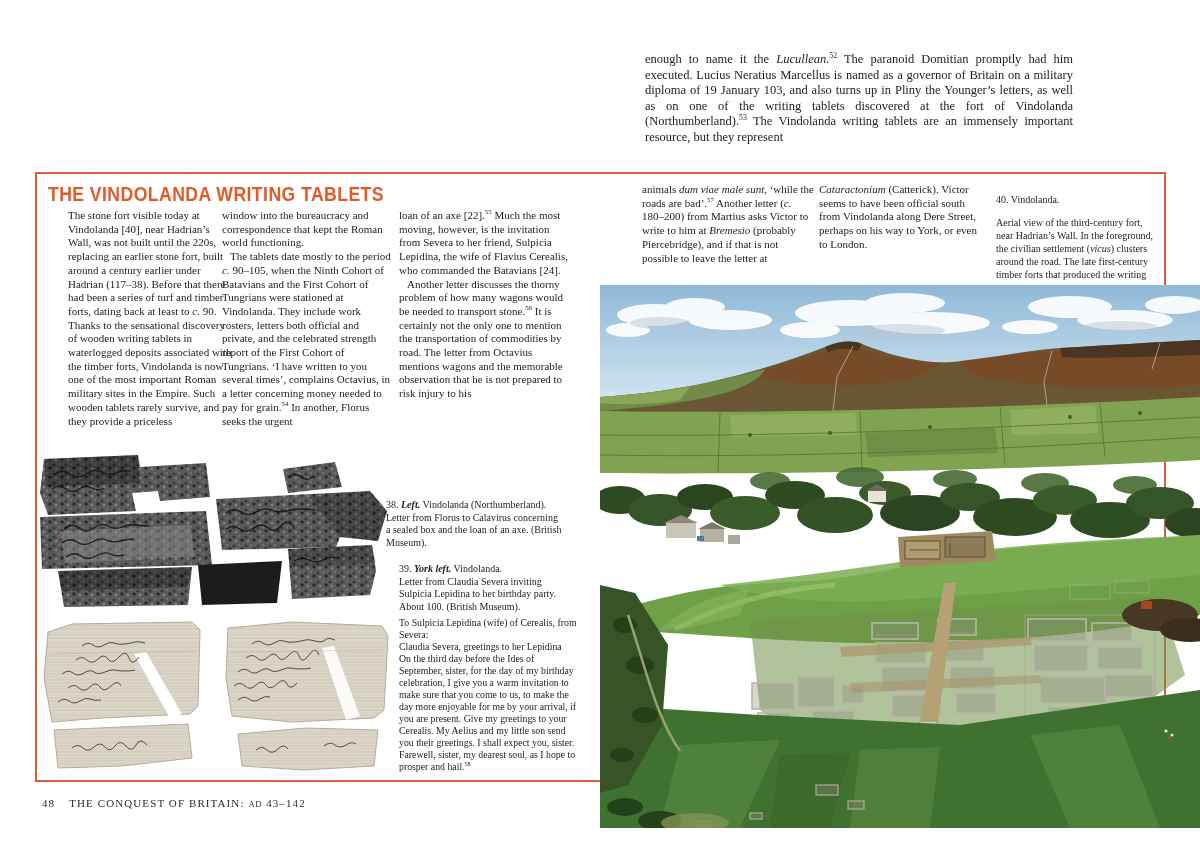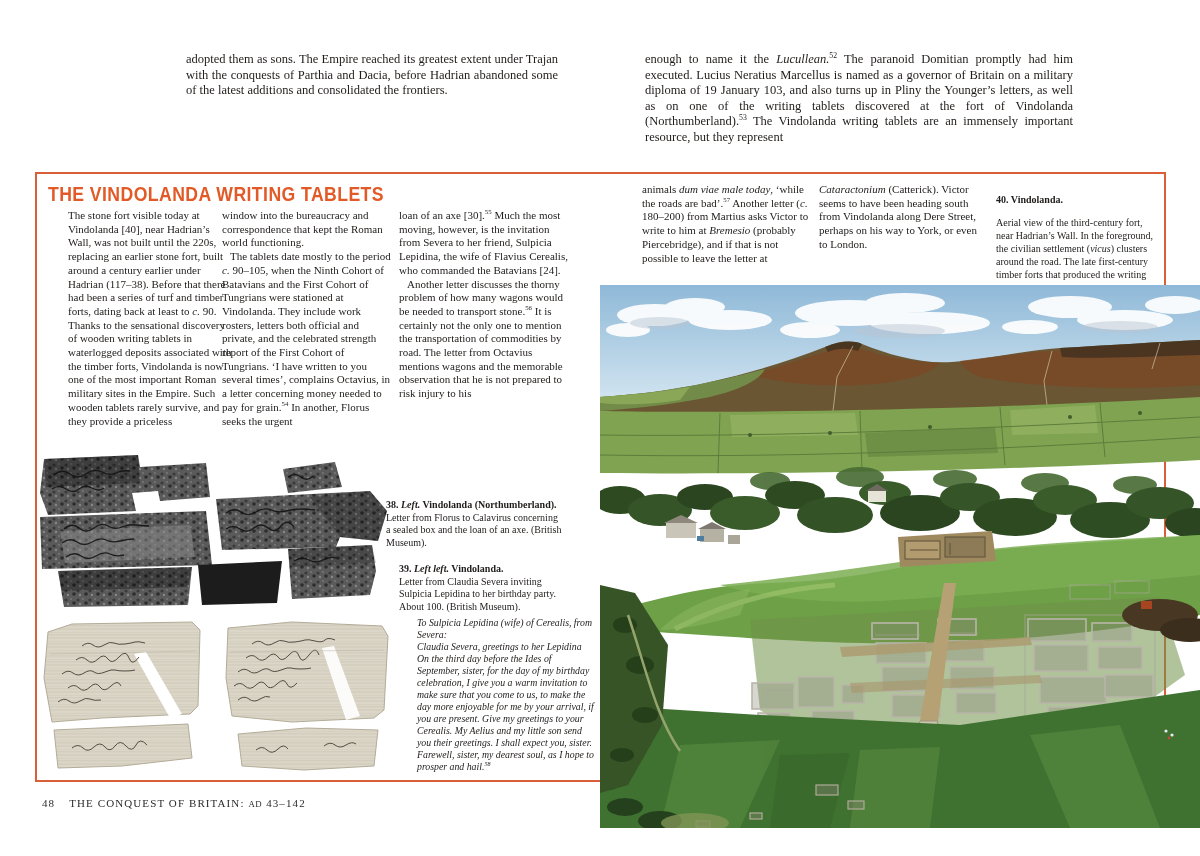--- a/index.html
+++ b/index.html
@@ -15,82 +15,81 @@
   .box-title{font-family:"Liberation Sans", sans-serif;font-weight:700;color:#e25a27;
              font-size:21px;letter-spacing:.5px;transform:scaleX(.84);transform-origin:left top;
              white-space:nowrap;margin:0;}
   .boxcol{font-size:11px;line-height:13.7px;text-align:left;}
   .boxcol p{margin:0;}
   .boxcol p.indent{text-indent:8px;}
   
   .cap{font-size:10px;line-height:12.7px;}
   .cap p{margin:0 0 0 0;}
   .cap .head{display:block;}
-  .letter{font-size:9.8px;line-height:12px;font-style:italic;margin-left:18px;}
+  .letter{font-size:9.8px;line-height:12px;}
   .letter p{margin:0;}
   .cap40{font-size:10px;line-height:13.1px;}
   
   .rt-i{font-style:italic;}
-  .rt-b{font-weight:700;}
+  .rt-b{font-weight:400;}
   .rt-bi{font-weight:700;font-style:italic;}
   .rt-sup{vertical-align:super;font-size:.62em;line-height:0;}
   .rt-sc{font-size:.8em;letter-spacing:.6px;}
   
   .footer{font-size:11px;letter-spacing:1.1px;color:#2b2b2b;}
   .footer .runhead{margin-left:14px;}
   svg{display:block;}
 </style>
 </head>
 <body>
 
 <div class="page">
 
   <section class="abs intro" style="left:186px;top:52px;width:372px;">
-    <p><span>adopted them as sons. The Empire reached its greatest extent under Trajan with the conquests of Parthia and Dacia, before Hadrian abandoned some of the latest additions and consolidated the frontiers.</span></p>
   </section>
   <section class="abs intro" style="left:645px;top:52px;width:428px;">
     <p><span>enough to name it the </span><span class="rt-i">Lucullean.</span><span class="rt-sup">52</span><span> The paranoid Domitian promptly had him executed. Lucius Neratius Marcellus is named as a governor of Britain on a military diploma of 19 January 103, and also turns up in Pliny the Younger’s letters, as well as on one of the writing tablets discovered at the fort of Vindolanda (Northumberland).</span><span class="rt-sup">53</span><span> The Vindolanda writing tablets are an immensely important resource, but they represent</span></p>
   </section>
 
   <div class="abs feature-box" style="left:35px;top:172px;width:1131px;height:610px;"></div>
 
   <h1 class="abs box-title" style="left:48px;top:182px;">THE VINDOLANDA WRITING TABLETS</h1>
 
   <section class="abs boxcol" style="left:48px;top:209px;width:166px;margin-left:20px;">
     <p><span>The stone fort visible today at Vindolanda [40], near Hadrian’s Wall, was not built until the 220s, replacing an earlier stone fort, built around a century earlier under Hadrian (117–38). Before that there had been a series of turf and timber forts, dating back at least to </span><span class="rt-i">c.</span><span> 90. Thanks to the sensational discovery of wooden writing tablets in waterlogged deposits associated with the timber forts, Vindolanda is now one of the most important Roman military sites in the Empire. Such wooden tablets rarely survive, and they provide a priceless</span></p>
   </section>
   <section class="abs boxcol" style="left:222px;top:209px;width:169px;">
     <p><span>window into the bureaucracy and correspondence that kept the Roman world functioning.</span></p>
     <p class="indent"><span>The tablets date mostly to the period </span><span class="rt-i">c.</span><span> 90–105, when the Ninth Cohort of Batavians and the First Cohort of Tungrians were stationed at Vindolanda. They include work rosters, letters both official and private, and the celebrated strength report of the First Cohort of Tungrians. ‘I have written to you several times’, complains Octavius, in a letter concerning money needed to pay for grain.</span><span class="rt-sup">54</span><span> In another, Florus seeks the urgent</span></p>
   </section>
   <section class="abs boxcol" style="left:399px;top:209px;width:169px;">
-    <p><span>loan of an axe [30].</span><span class="rt-sup">55</span><span> Much the most moving, however, is the invitation from Severa to her friend, Sulpicia Lepidina, the wife of Flavius Cerealis, who commanded the Batavians [24].</span></p>
+    <p><span>loan of an axe [22].</span><span class="rt-sup">55</span><span> Much the most moving, however, is the invitation from Severa to her friend, Sulpicia Lepidina, the wife of Flavius Cerealis, who commanded the Batavians [24].</span></p>
     <p class="indent"><span>Another letter discusses the thorny problem of how many wagons would be needed to transport stone.</span><span class="rt-sup">56</span><span> It is certainly not the only one to mention the transportation of commodities by road. The letter from Octavius mentions wagons and the memorable observation that he is not prepared to risk injury to his</span></p>
   </section>
   <section class="abs boxcol" style="left:642px;top:183px;width:172px;">
-    <p><span>animals </span><span class="rt-i">dum viae male today</span><span>, ‘while the roads are bad’.</span><span class="rt-sup">57</span><span> Another letter (</span><span class="rt-i">c.</span><span> 180–200) from Martius asks Victor to write to him at </span><span class="rt-i">Bremesio</span><span> (probably Piercebridge), and if that is not possible to leave the letter at</span></p>
+    <p><span>animals </span><span class="rt-i">dum viae male sunt</span><span>, ‘while the roads are bad’.</span><span class="rt-sup">57</span><span> Another letter (</span><span class="rt-i">c.</span><span> 180–200) from Martius asks Victor to write to him at </span><span class="rt-i">Bremesio</span><span> (probably Piercebridge), and if that is not possible to leave the letter at</span></p>
   </section>
   <section class="abs boxcol" style="left:819px;top:183px;width:168px;">
-    <p><span class="rt-i">Cataractonium</span><span> (Catterick). Victor seems to have been heading south from Vindolanda along Dere Street, perhaps on his way to York, or even to London.</span></p>
+    <p><span class="rt-i">Cataractonium</span><span> (Catterick). Victor seems to have been official south from Vindolanda along Dere Street, perhaps on his way to York, or even to London.</span></p>
   </section>
 
   <section class="abs cap40" style="left:996px;top:183px;width:163px;">
     <p><span class="head"><span class="rt-b">40. Vindolanda.</span></span></p>
     <p><span>Aerial view of the third-century fort, near Hadrian’s Wall. In the foreground, the civilian settlement (</span><span class="rt-i">vicus</span><span>) clusters around the road. The late first-century timber forts that produced the writing tablets lie at much lower levels.</span></p>
   </section>
 
   <section class="abs cap" style="left:386px;top:499px;width:176px;">
     <p>
         <span class="head"><span class="rt-b">38. </span><span class="rt-bi">Left.</span><span class="rt-b"> Vindolanda (Northumberland).</span></span>
       </p>
     <p><span>Letter from Florus to Calavirus concerning a sealed box and the loan of an axe. (British Museum).</span></p>
   </section>
   <section class="abs cap" style="left:399px;top:563px;width:176px;">
     <p>
-        <span class="head"><span class="rt-b">39. </span><span class="rt-bi">Left left.</span><span class="rt-b"> Vindolanda.</span></span>
+        <span class="head"><span class="rt-b">39. </span><span class="rt-bi">York left.</span><span class="rt-b"> Vindolanda.</span></span>
       </p>
     <p><span>Letter from Claudia Severa inviting Sulpicia Lepidina to her birthday party. About 100. (British Museum).</span></p>
   </section>
   <section class="abs letter" style="left:399px;top:617px;width:178px;">
     <p><span>To Sulpicia Lepidina (wife) of Cerealis, from Severa:</span></p>
     <p><span>Claudia Severa, greetings to her Lepidina</span></p>
     <p><span>On the third day before the Ides of September, sister, for the day of my birthday celebration, I give you a warm invitation to make sure that you come to us, to make the day more enjoyable for me by your arrival, if you are present. Give my greetings to your Cerealis. My Aelius and my little son send you their greetings. I shall expect you, sister. Farewell, sister, my dearest soul, as I hope to prosper and hail.</span><span class="rt-sup">58</span></p>
   </section>
 
   <div class="abs" style="left:40px;top:453px;width:350px;height:158px;">

